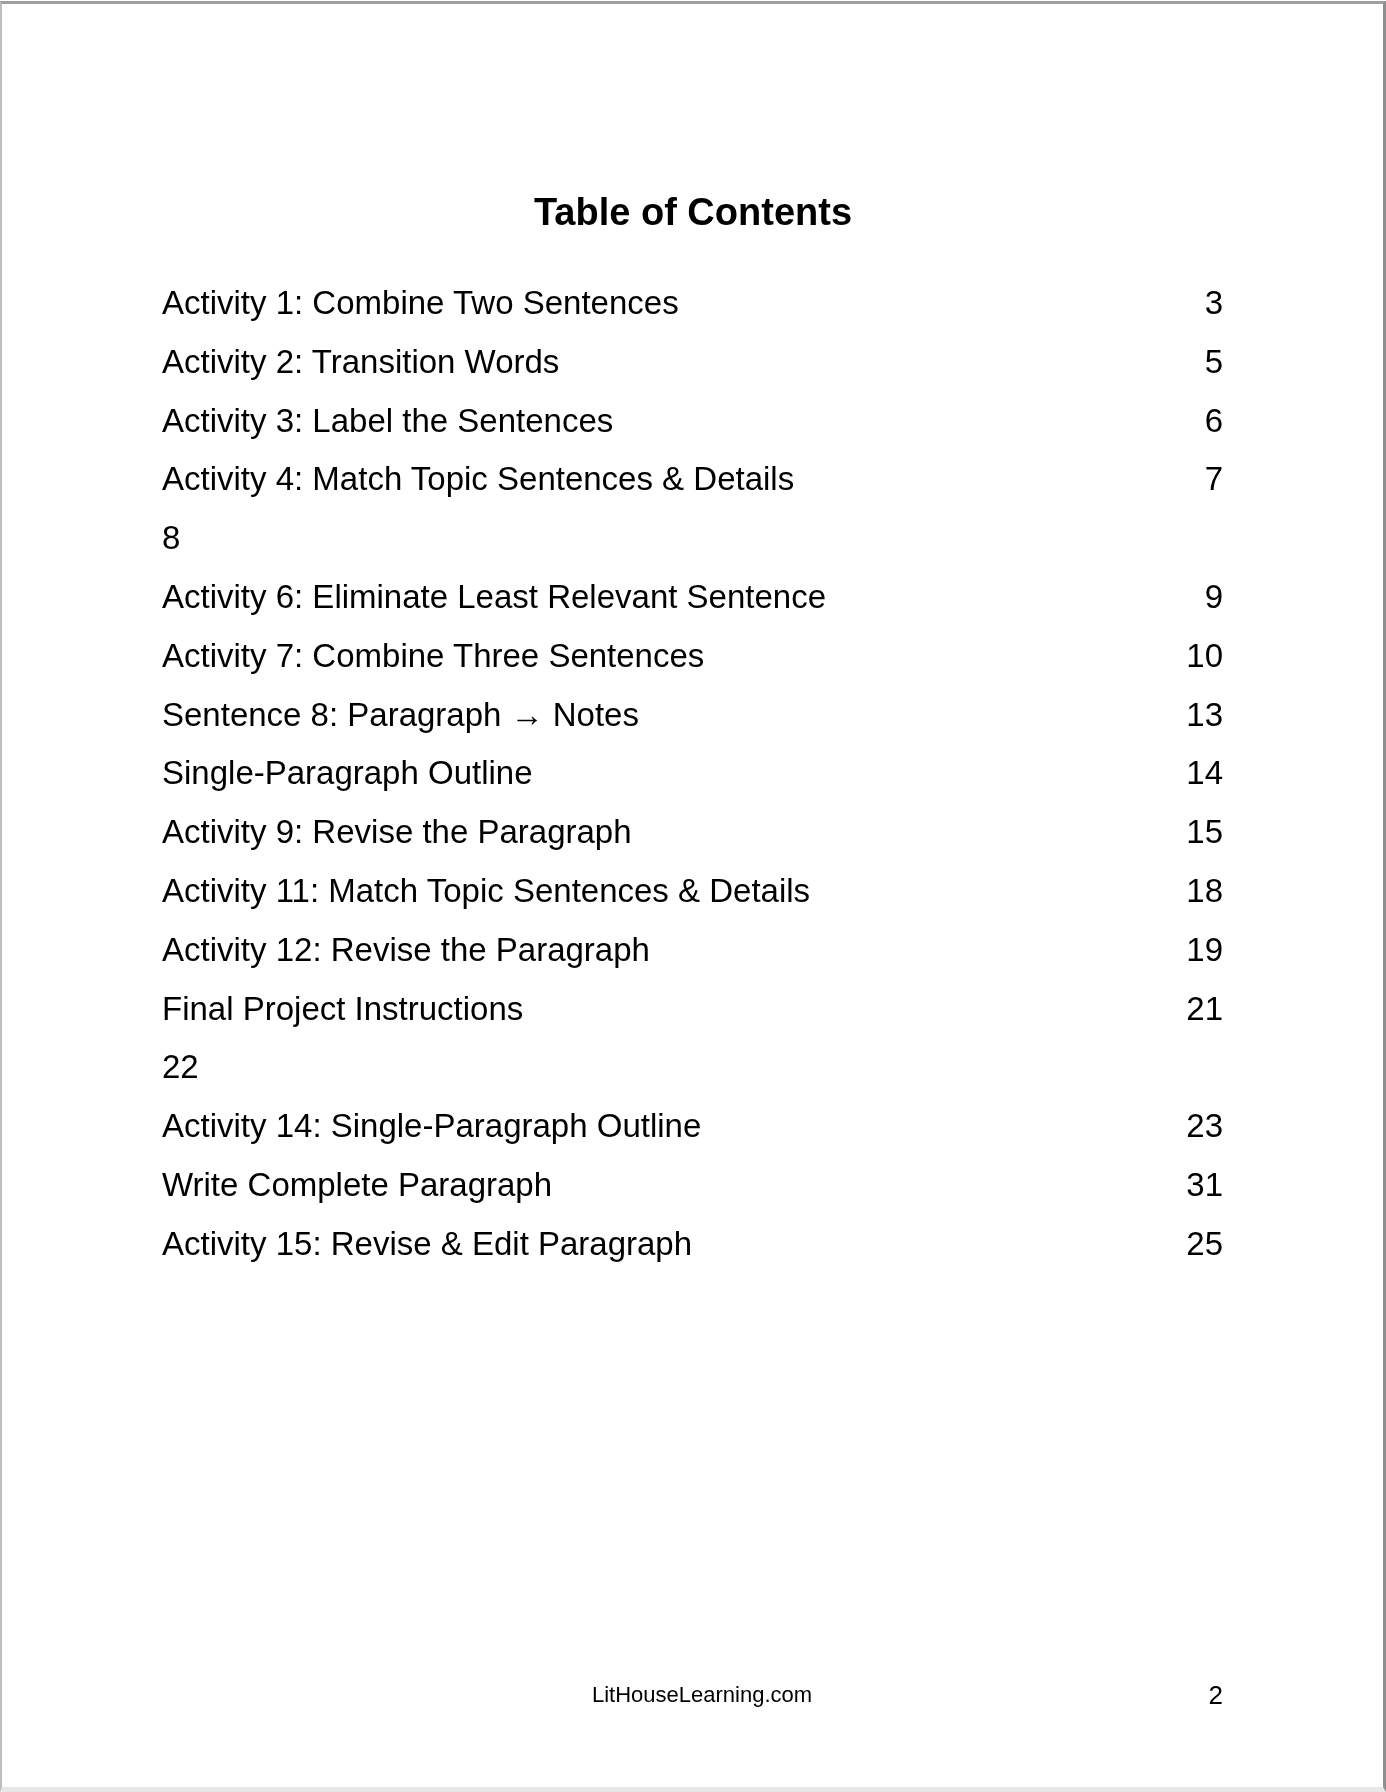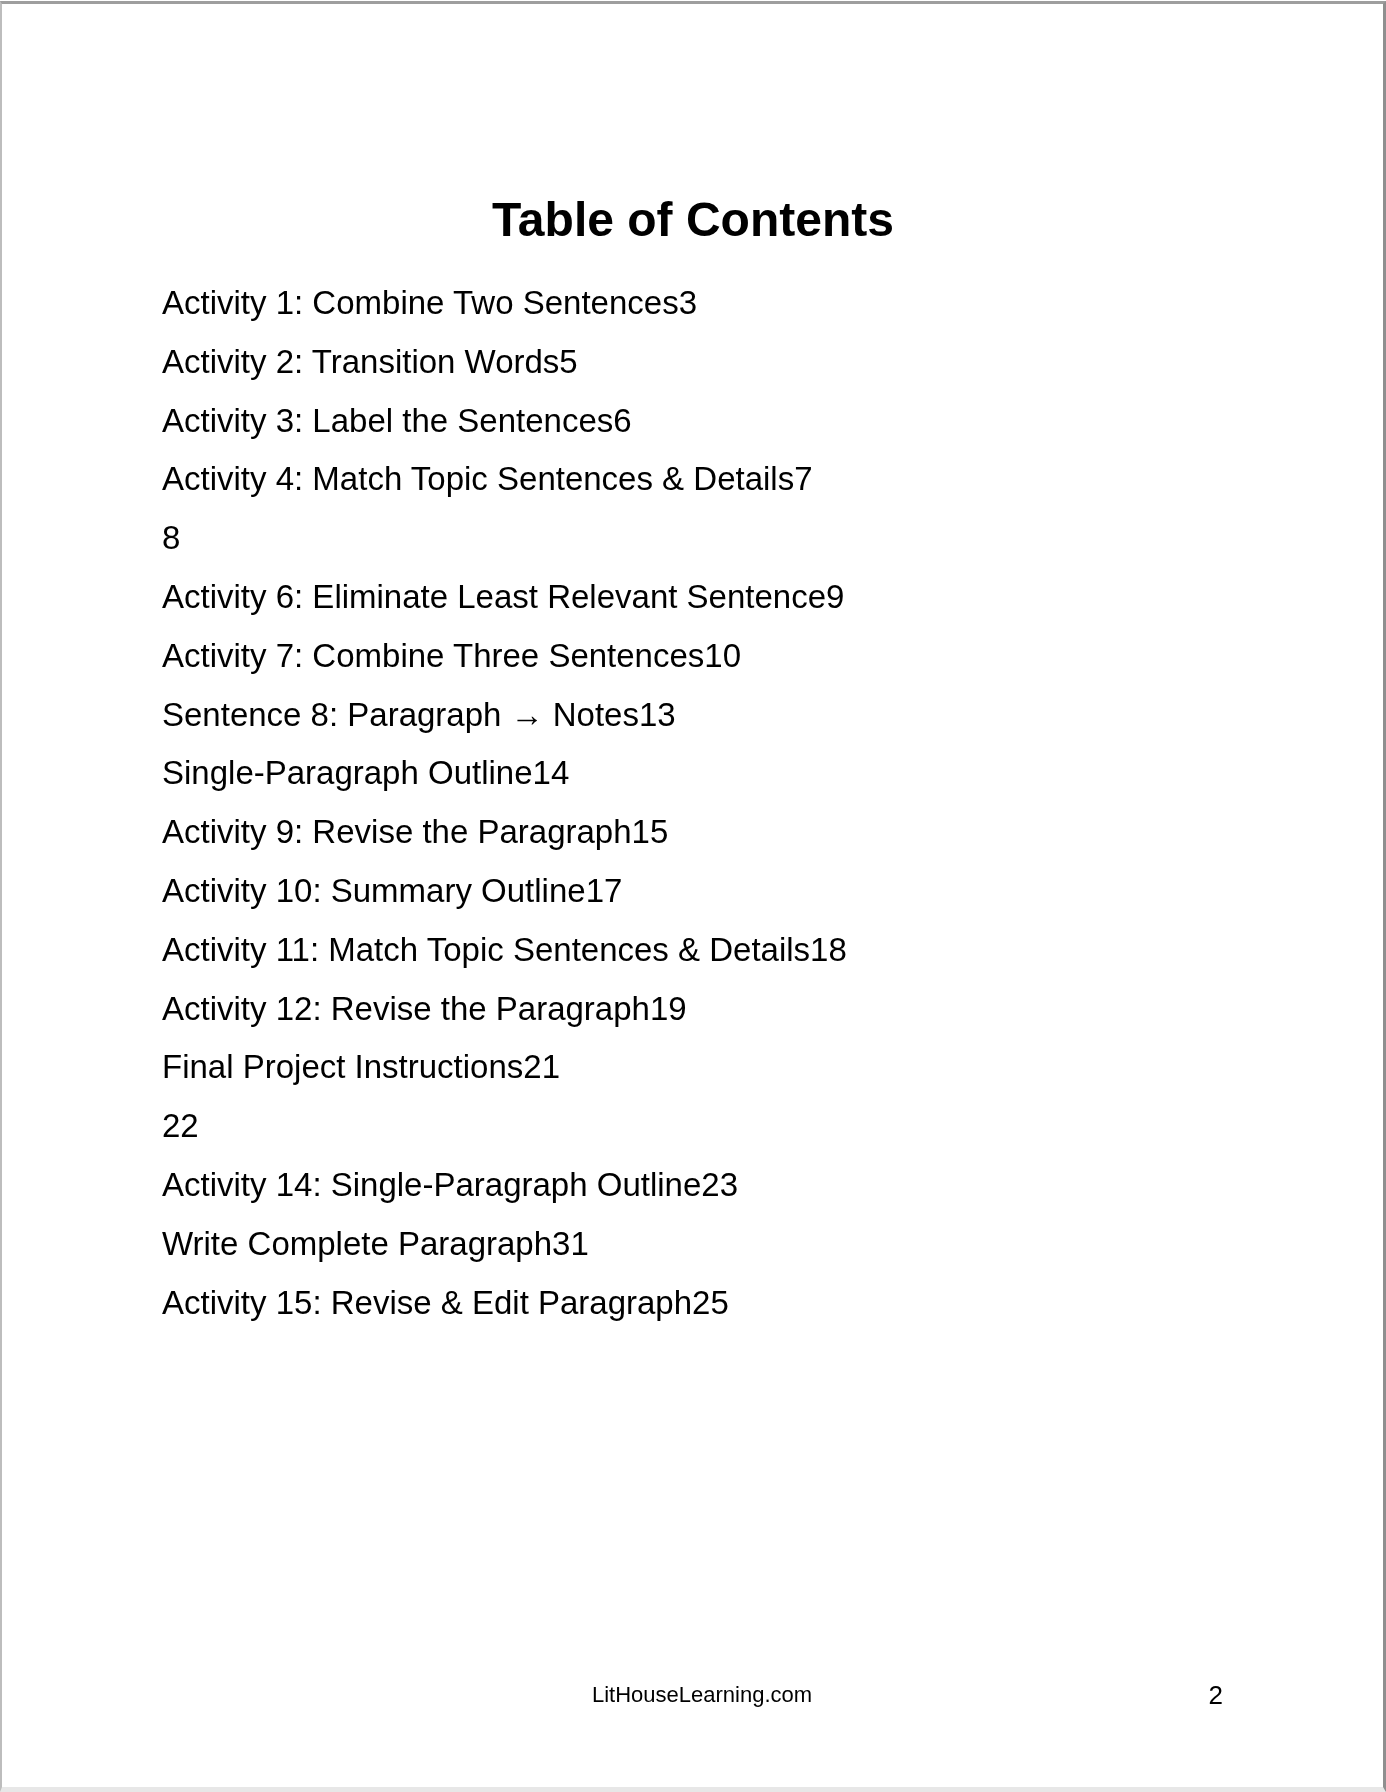--- a/index.html
+++ b/index.html
@@ -24,36 +24,36 @@
     border-right: 3px solid #8f8f8f;
     border-bottom: 5px solid #e7e7e7;
     pointer-events: none;
   }
   .doc-title {
     position: absolute;
     top: 167px;
     left: 0;
     width: 100%;
     text-align: center;
-    font-size: 48px;
+    font-size: 38px;
     font-weight: 700;
     line-height: 41px;
     white-space: nowrap;
   }
   .toc {
     position: absolute;
     top: 274px;
     left: 162px;
     width: 1061px;
     font-size: 33px;
     line-height: 58.8px;
   }
   .toc-row {
     display: flex;
-    justify-content: flex-start;
+    justify-content: space-between;
     align-items: baseline;
   }
   .toc-row .lbl {
     white-space: nowrap;
   }
   .toc-row .pg {
     white-space: nowrap;
     text-align: right;
   }
   .footer-site {
@@ -122,24 +122,20 @@
   <div class="toc-row">
     <span class="lbl">Single-Paragraph Outline</span>
     <span class="pg">14</span>
   </div>
 
   <div class="toc-row">
     <span class="lbl">Activity 9: Revise the Paragraph</span>
     <span class="pg">15</span>
   </div>
 
-  <div class="toc-row">
-    <span class="lbl">Activity 10: Summary Outline</span>
-    <span class="pg">17</span>
-  </div>
 
   <div class="toc-row">
     <span class="lbl">Activity 11: Match Topic Sentences &amp; Details</span>
     <span class="pg">18</span>
   </div>
 
   <div class="toc-row">
     <span class="lbl">Activity 12: Revise the Paragraph</span>
     <span class="pg">19</span>
   </div>

